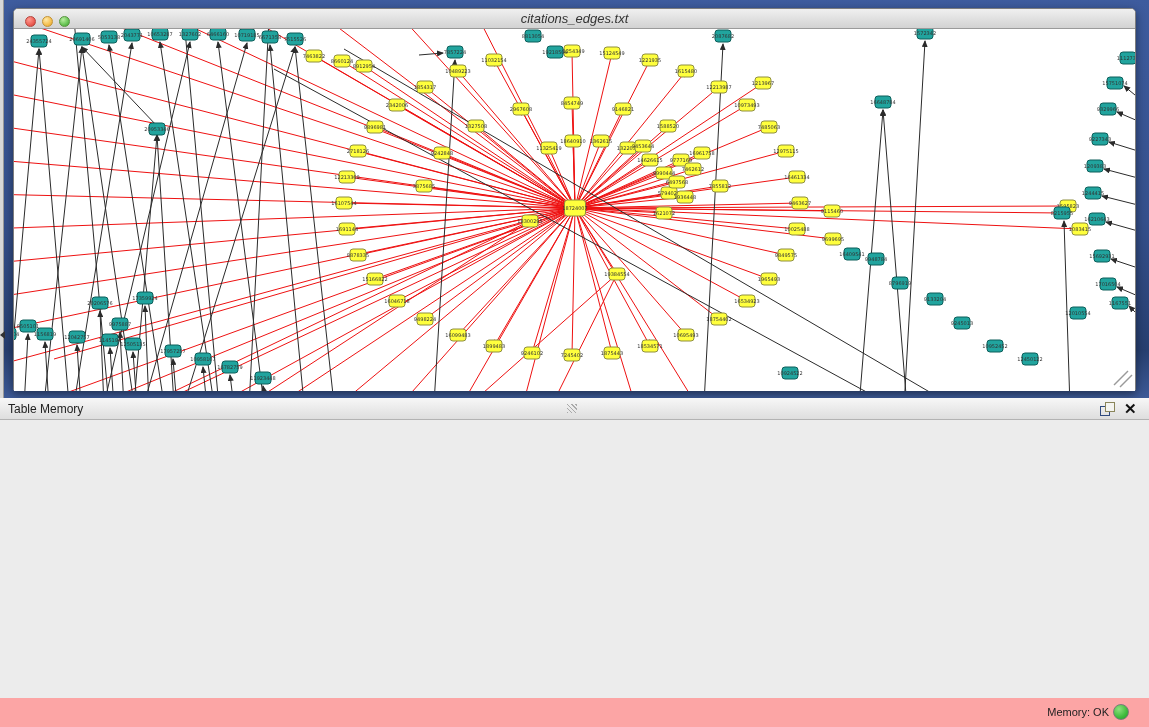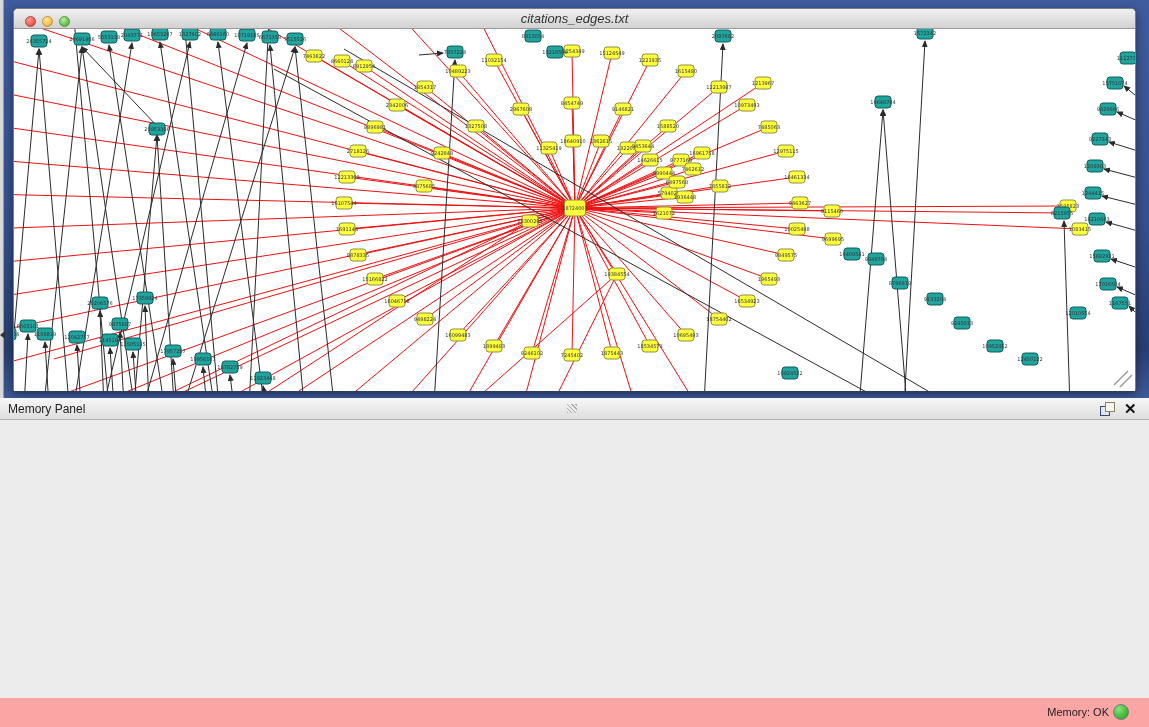--- a/index.html
+++ b/index.html
@@ -701,21 +701,21 @@
           <line class="grip" x1="1106" y1="358" x2="1118" y2="346"></line>
         </g>
       </svg>
     </div>
   </div>
 </div>
 
 <div id="southGrip" class="abs">▾</div>
 
 <div id="ptitlebar" class="abs">
-  <span id="ptitleText">Memory Panel</span>
+  <span id="ptitleText">Table Memory</span>
   <span id="ptGrip"></span>
   <span id="floatIcon">
       <span class="sq1"></span>
       <span class="sq2"></span>
     </span>
   <span id="closeX">✕</span>
 </div>
 
 <div id="pbody" class="abs">
   

